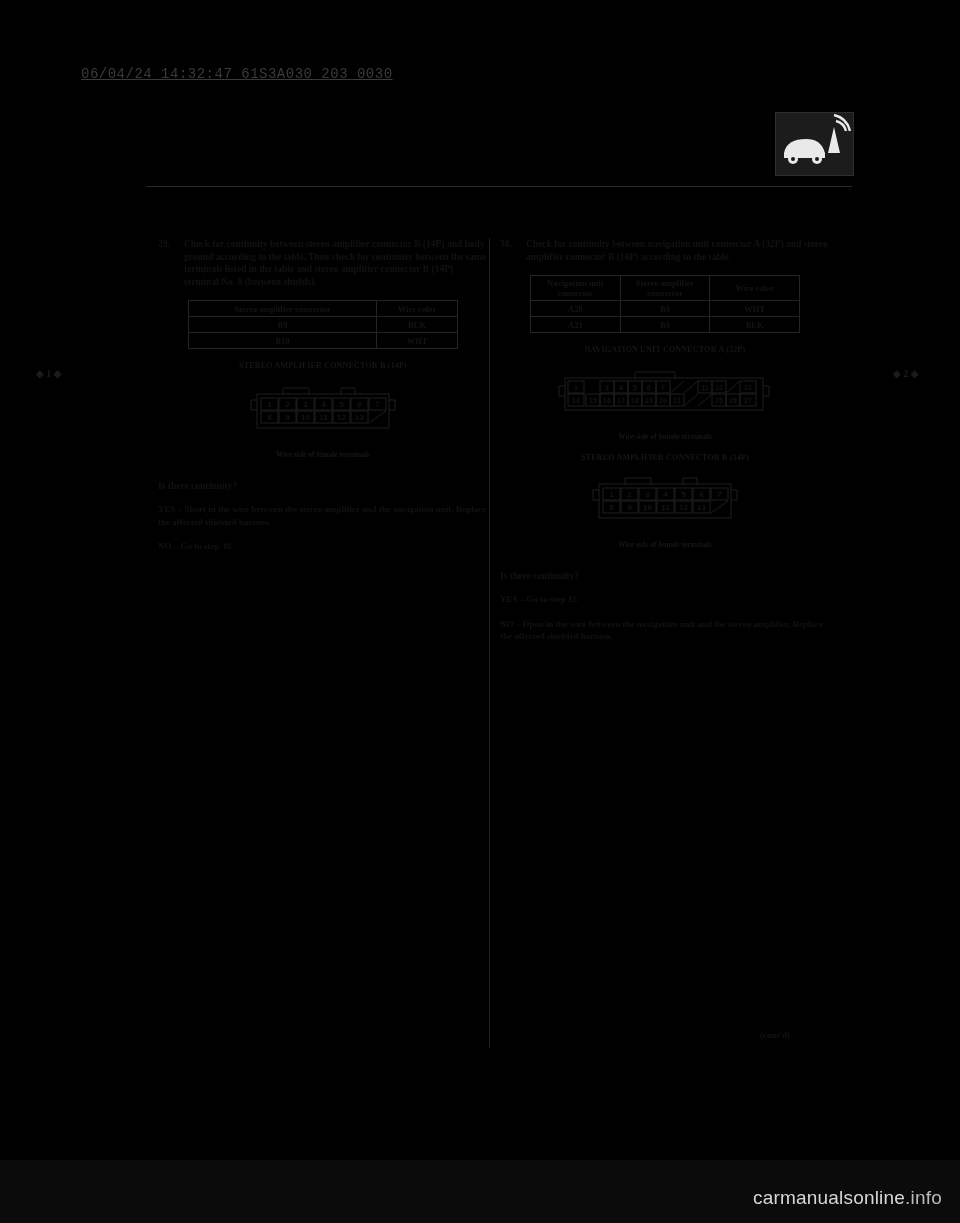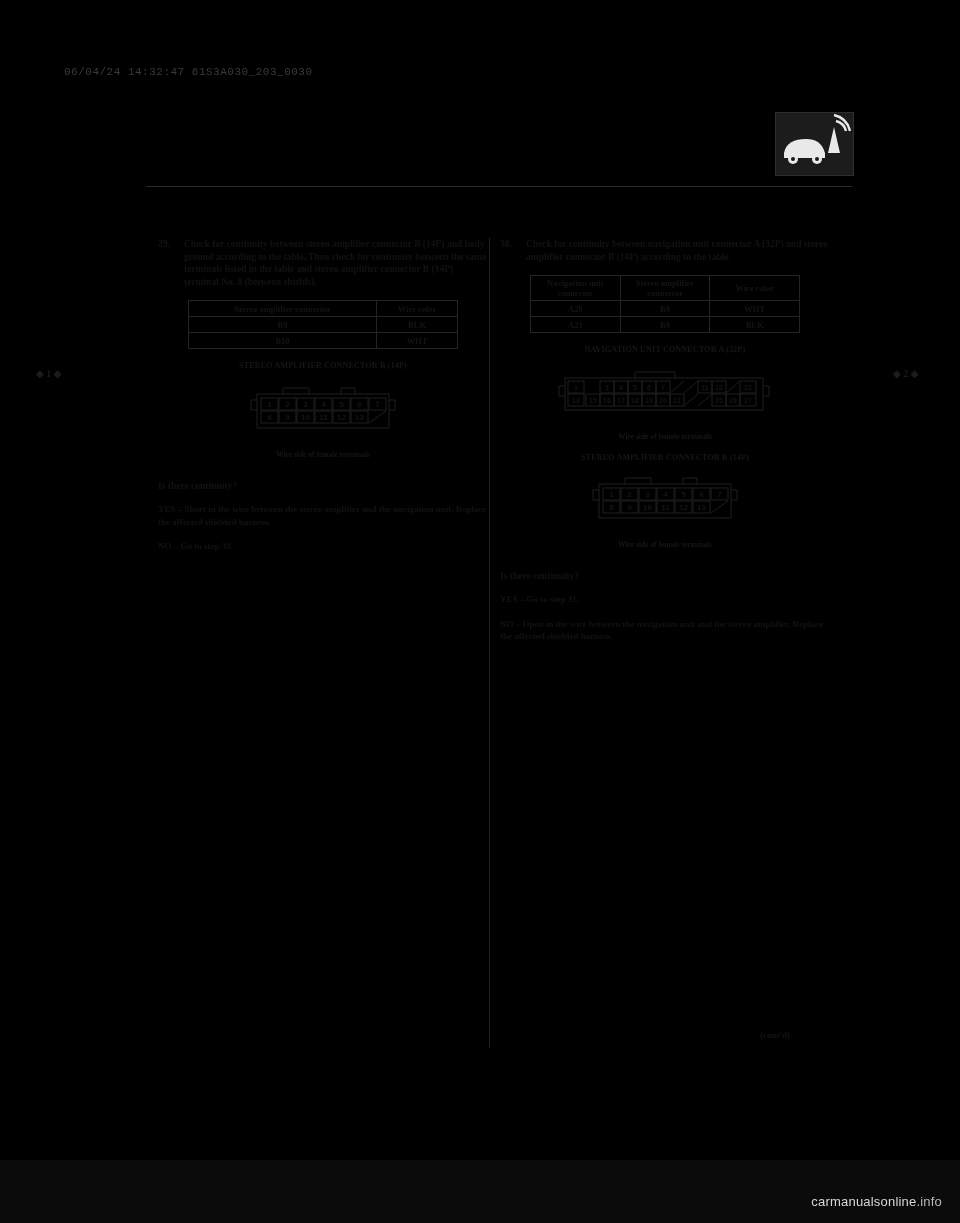--- a/index.html
+++ b/index.html
@@ -24,26 +24,27 @@
   
   .sheet {
     position: absolute;
     left: 0; top: 0;
     width: 960px;
     height: 1160px;
     background: #000;
   }
   .hdr-code {
     position: absolute;
-    left: 64px; top: 66px;
+    left: 81px; top: 66px;
     font-family: "Liberation Mono", monospace;
-    font-size: 11px;
+    font-size: 14px;
     letter-spacing: 0.5px;
     color: #3a3a3a;
     white-space: nowrap;
+    text-decoration: underline;
   }
   .hdr-rule {
     position: absolute;
     left: 146px; top: 186px;
     width: 706px;
     height: 1px;
     background: #2b2b2b;
   }
   .icon-box {
     position: absolute;
@@ -153,21 +154,21 @@
     left: 760px; top: 1030px;
     font-size: 9px;
     font-weight: bold;
     color: #141414;
   }
 
   .watermark {
     position: absolute;
     right: 18px; bottom: 14px;
     font-family: "Liberation Sans", sans-serif;
-    font-size: 13px;
+    font-size: 19px;
     color: #d8d8d8;
     letter-spacing: 0.2px;
   }
   .watermark .dotinfo { color: #b9b9b9; }
 </style>
 </head>
 <body>
 
 <div class="page">
   <div class="sheet">

